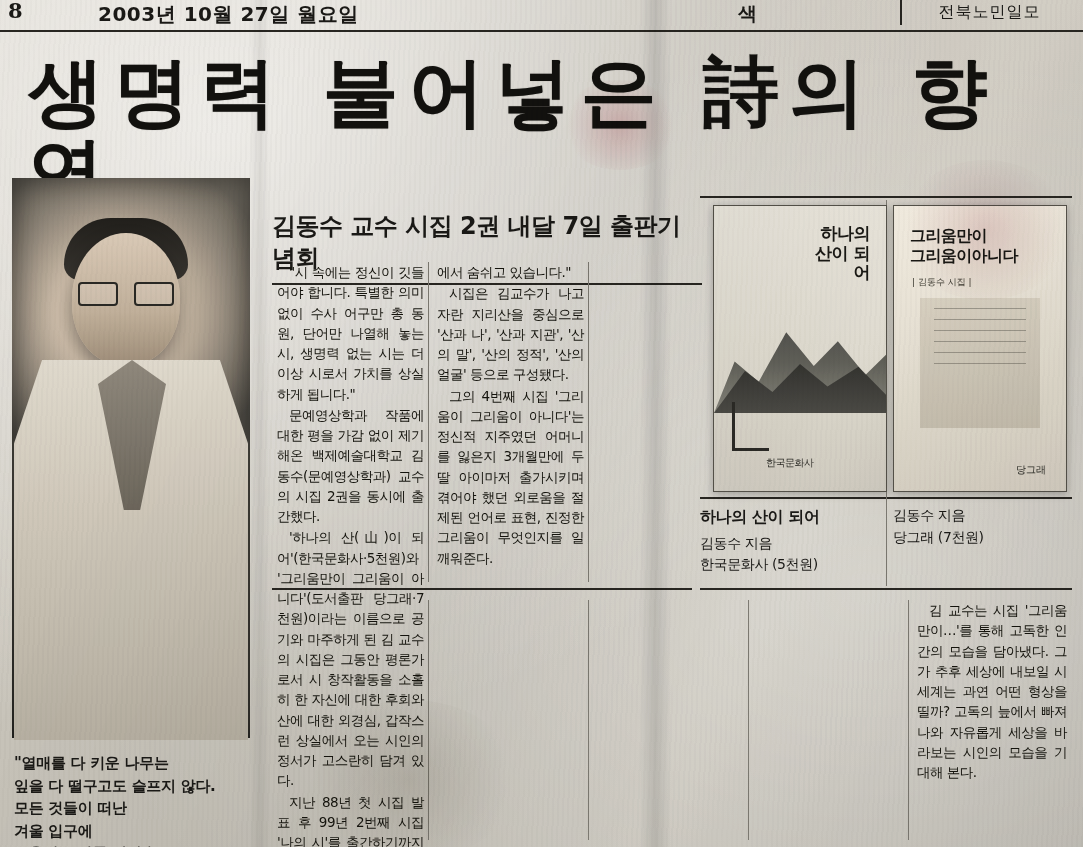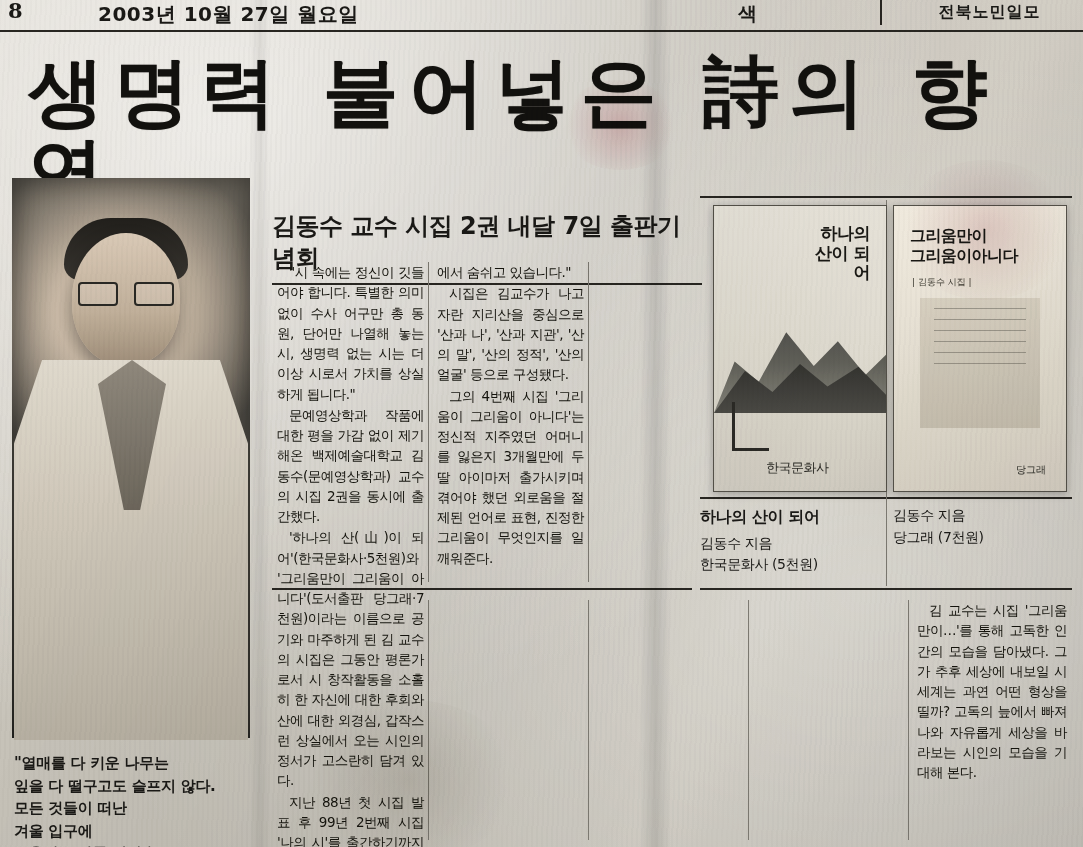--- a/index.html
+++ b/index.html
@@ -65,23 +65,22 @@
   .paper-name {
     position: absolute;
     right: 6px; top: 0px;
     width: 175px;
     height: 25px;
     border-left: 2px solid #2a2823;
     display: flex;
     align-items: center;
     justify-content: center;
     font-size: 16px;
-    font-weight: bold;
+    font-weight: normal;
     letter-spacing: 1px;
-    padding-left: 20px;
   }
 
   
   .headline {
     position: absolute;
     left: 28px; top: 52px;
     width: 1035px;
     font-family: "DejaVu Serif", "Liberation Serif", serif;
     font-size: 76px;
     font-weight: bold;
@@ -225,22 +224,22 @@
     width: 58px;
     font-size: 17px;
     font-weight: bold;
     line-height: 1.15;
     text-align: right;
     letter-spacing: -0.5px;
     color: #1b1a16;
   }
   #book1 .bpub {
     position: absolute;
-    left: 52px; bottom: 14px;
-    font-size: 13px;
+    left: 52px; bottom: 21px;
+    font-size: 10px;
     letter-spacing: -0.5px;
     color: #2b2a25;
   }
 
   #book2 {
     left: 893px; top: 205px;
     width: 172px; height: 285px;
     background: linear-gradient(170deg, #efe9dd 0%, #e3ddd0 45%, #d3cdc0 100%);
   }
   #book2 .btitle {

